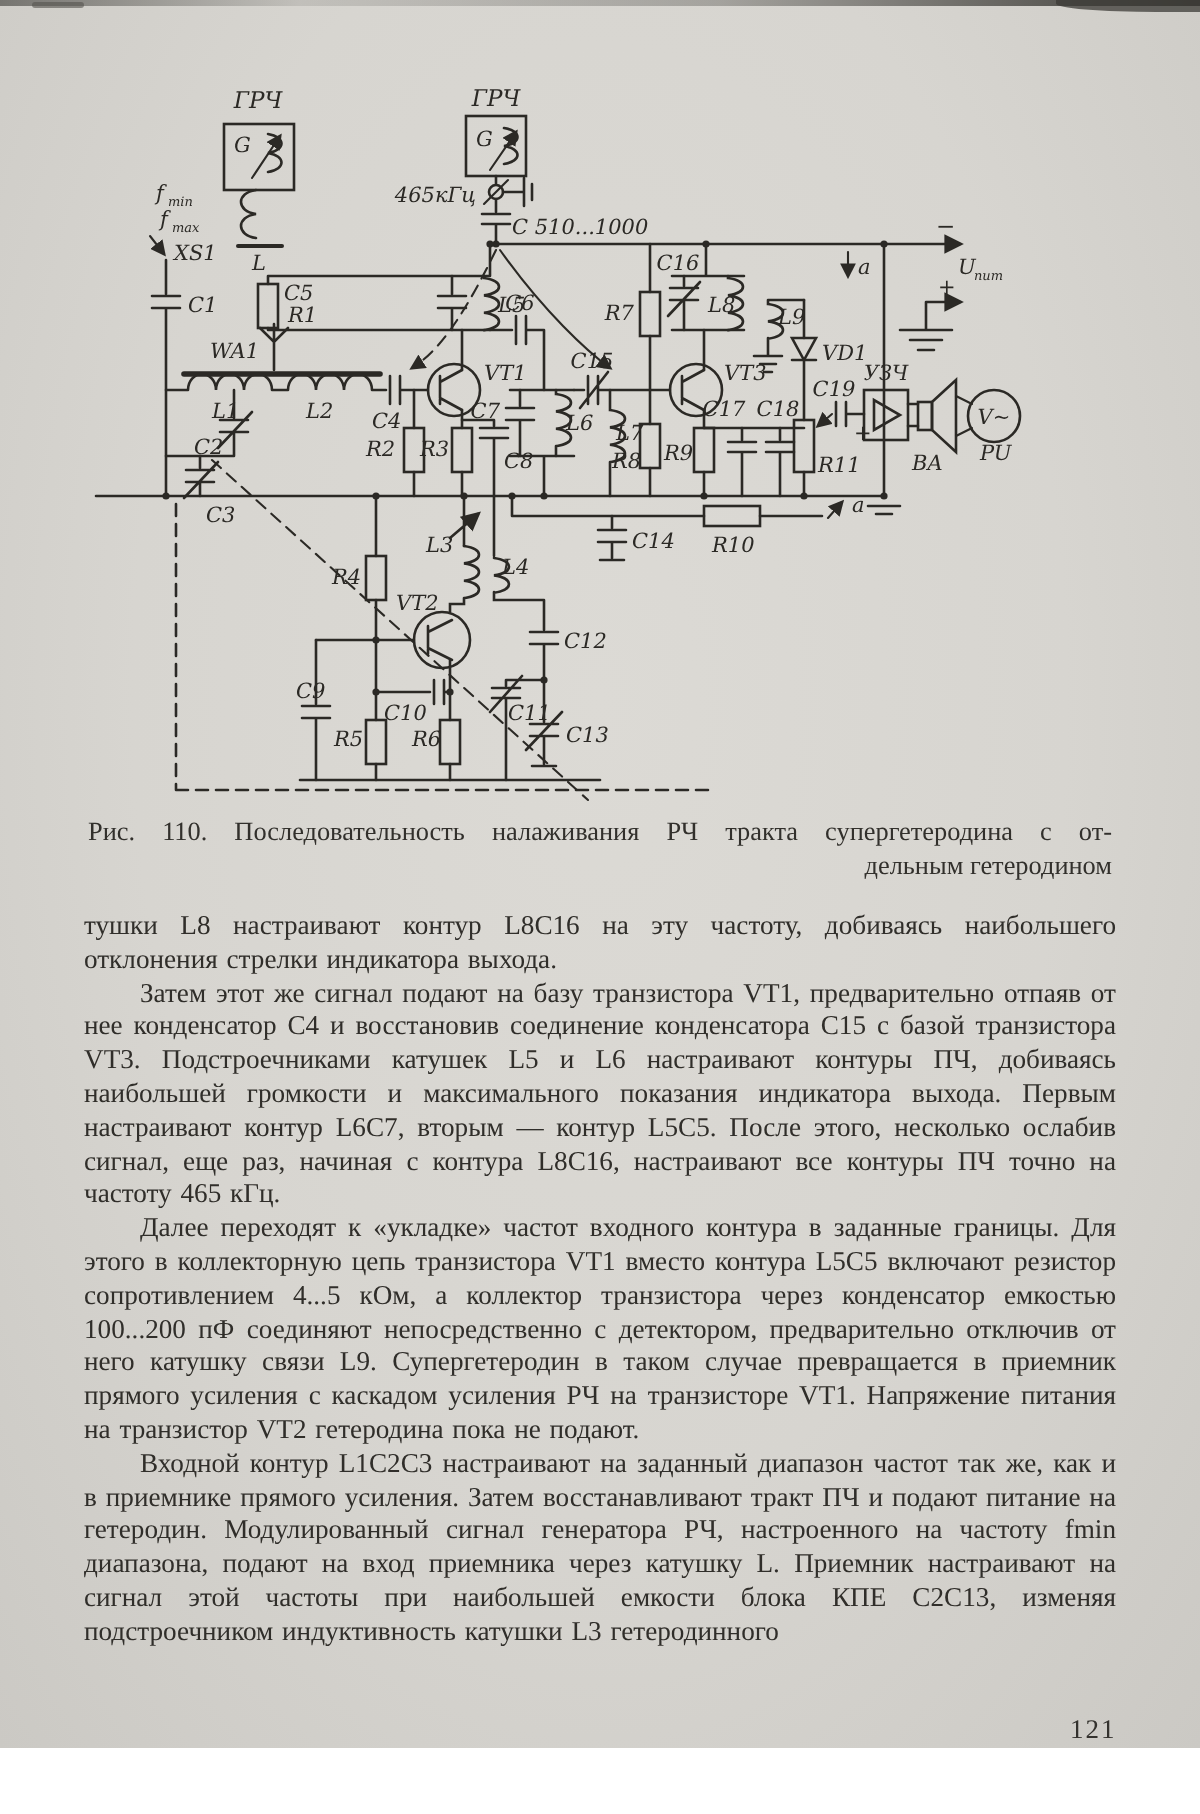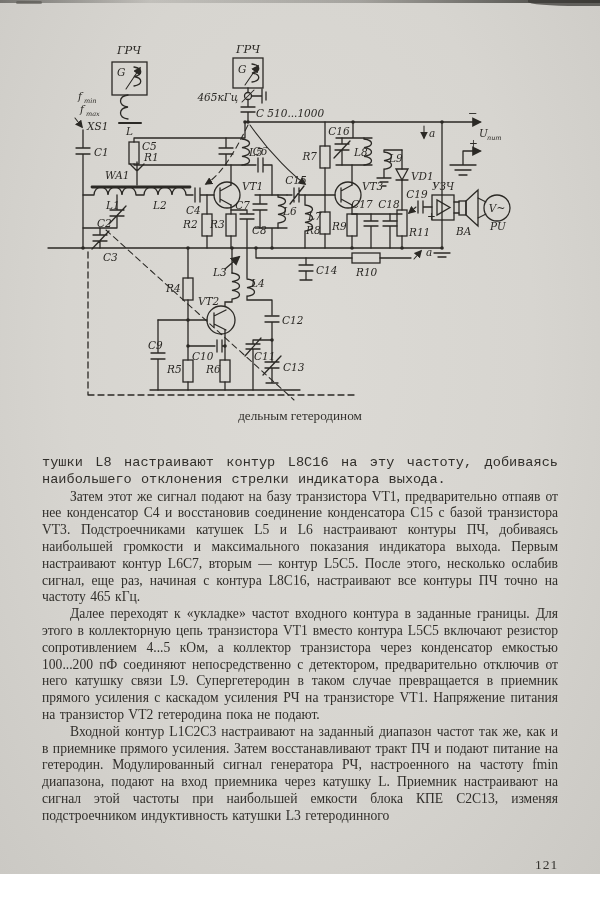--- a/index.html
+++ b/index.html
@@ -20,25 +20,25 @@
   .schematic .thin{stroke-width:1.05;}
   .schematic .thick{stroke-width:2.8;}
   .schematic .dash{stroke-dasharray:6 4;}
   .schematic .lb{font:italic 10.5px "DejaVu Serif", serif;fill:#2b2925;}
   .schematic .lbs{font:italic 6.5px "DejaVu Serif", serif;fill:#2b2925;}
   .schematic .lbb{font:italic 11.5px "DejaVu Serif", serif;fill:#2b2925;}
   .schematic .dot{fill:#2b2925;stroke:none;}
   .caption{position:absolute;left:44px;top:407px;width:512px;
     font-size:13.2px;line-height:17.2px;color:#32302c;}
   .caption .cl1{text-align:justify;text-align-last:justify;}
-  .caption .cl2{text-align:center;}
+  .caption .cl2{text-align:right;}
   .bodytext{position:absolute;left:42px;top:455px;width:516px;
     font-size:13.6px;line-height:16.8px;text-align:justify;color:#302e2a;word-spacing:1px;}
   .bodytext p{margin:0;text-indent:28px;}
-  .bodytext p.noindent{text-indent:0;font-family:Liberation Mono, monospace;}
+  .bodytext p.noindent{text-indent:0;}
   .pagenum{position:absolute;left:535px;top:857px;font-size:13.5px;color:#34322e;letter-spacing:1px;}
 </style>
 </head>
 <body>
 
 <div class="page">
   <div class="edge-top"></div>
   <div class="edge-top-right"></div>
   <div class="edge-top-left"></div>
 
@@ -281,20 +281,21 @@
       <text class="lb" x="206" y="335">R6</text>
       <text class="lb" x="254" y="322">C11</text>
       <text class="lb" x="282" y="286">C12</text>
       <text class="lb" x="283" y="333">C13</text>
       <text class="lb" x="316" y="236">C14</text>
       <text class="lb" x="356" y="238">R10</text>
     </g>
   </svg>
 
   <div class="caption">
+    <div class="cl1">Рис. 110. Последовательность налаживания РЧ тракта супергетеродина с от-</div>
     <div class="cl2">дельным гетеродином</div>
   </div>
 
   <div class="bodytext">
     <p class="noindent">тушки L8 настраивают контур L8C16 на эту частоту, добиваясь наибольшего отклонения стрелки индикатора выхода.</p>
     <p>Затем этот же сигнал подают на базу транзистора VT1, предварительно отпаяв от нее конденсатор C4 и восстановив соединение конденсатора C15 с базой транзистора VT3. Подстроечниками катушек L5 и L6 настраивают контуры ПЧ, добиваясь наибольшей громкости и максимального показания индикатора выхода. Первым настраивают контур L6C7, вторым — контур L5C5. После этого, несколько ослабив сигнал, еще раз, начиная с контура L8C16, настраивают все контуры ПЧ точно на частоту 465 кГц.</p>
     <p>Далее переходят к «укладке» частот входного контура в заданные границы. Для этого в коллекторную цепь транзистора VT1 вместо контура L5C5 включают резистор сопротивлением 4...5 кОм, а коллектор транзистора через конденсатор емкостью 100...200 пФ соединяют непосредственно с детектором, предварительно отключив от него катушку связи L9. Супергетеродин в таком случае превращается в приемник прямого усиления с каскадом усиления РЧ на транзисторе VT1. Напряжение питания на транзистор VT2 гетеродина пока не подают.</p>
     <p>Входной контур L1C2C3 настраивают на заданный диапазон частот так же, как и в приемнике прямого усиления. Затем восстанавливают тракт ПЧ и подают питание на гетеродин. Модулированный сигнал генератора РЧ, настроенного на частоту fmin диапазона, подают на вход приемника через катушку L. Приемник настраивают на сигнал этой частоты при наибольшей емкости блока КПЕ C2C13, изменяя подстроечником индуктивность катушки L3 гетеродинного</p>
   </div>
 

